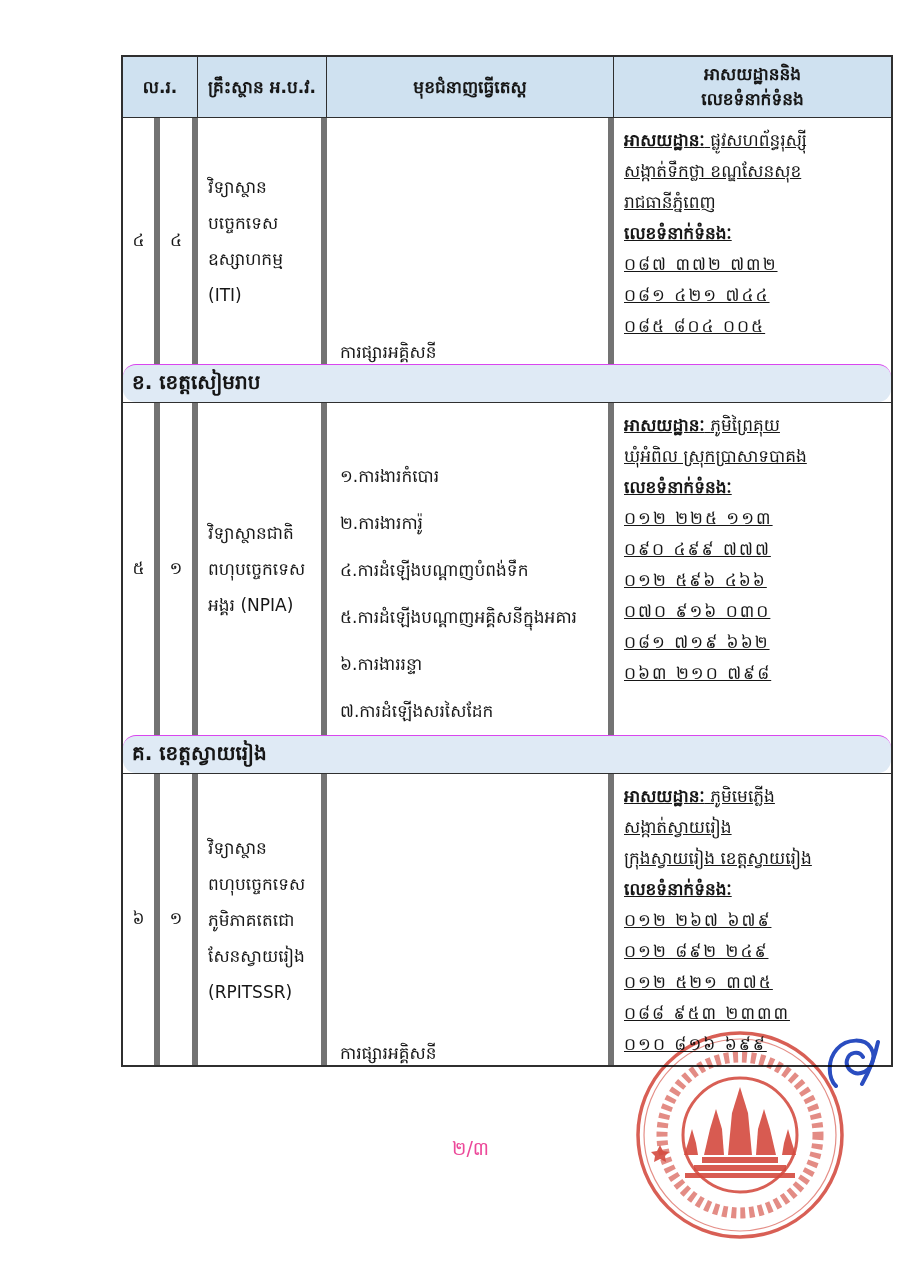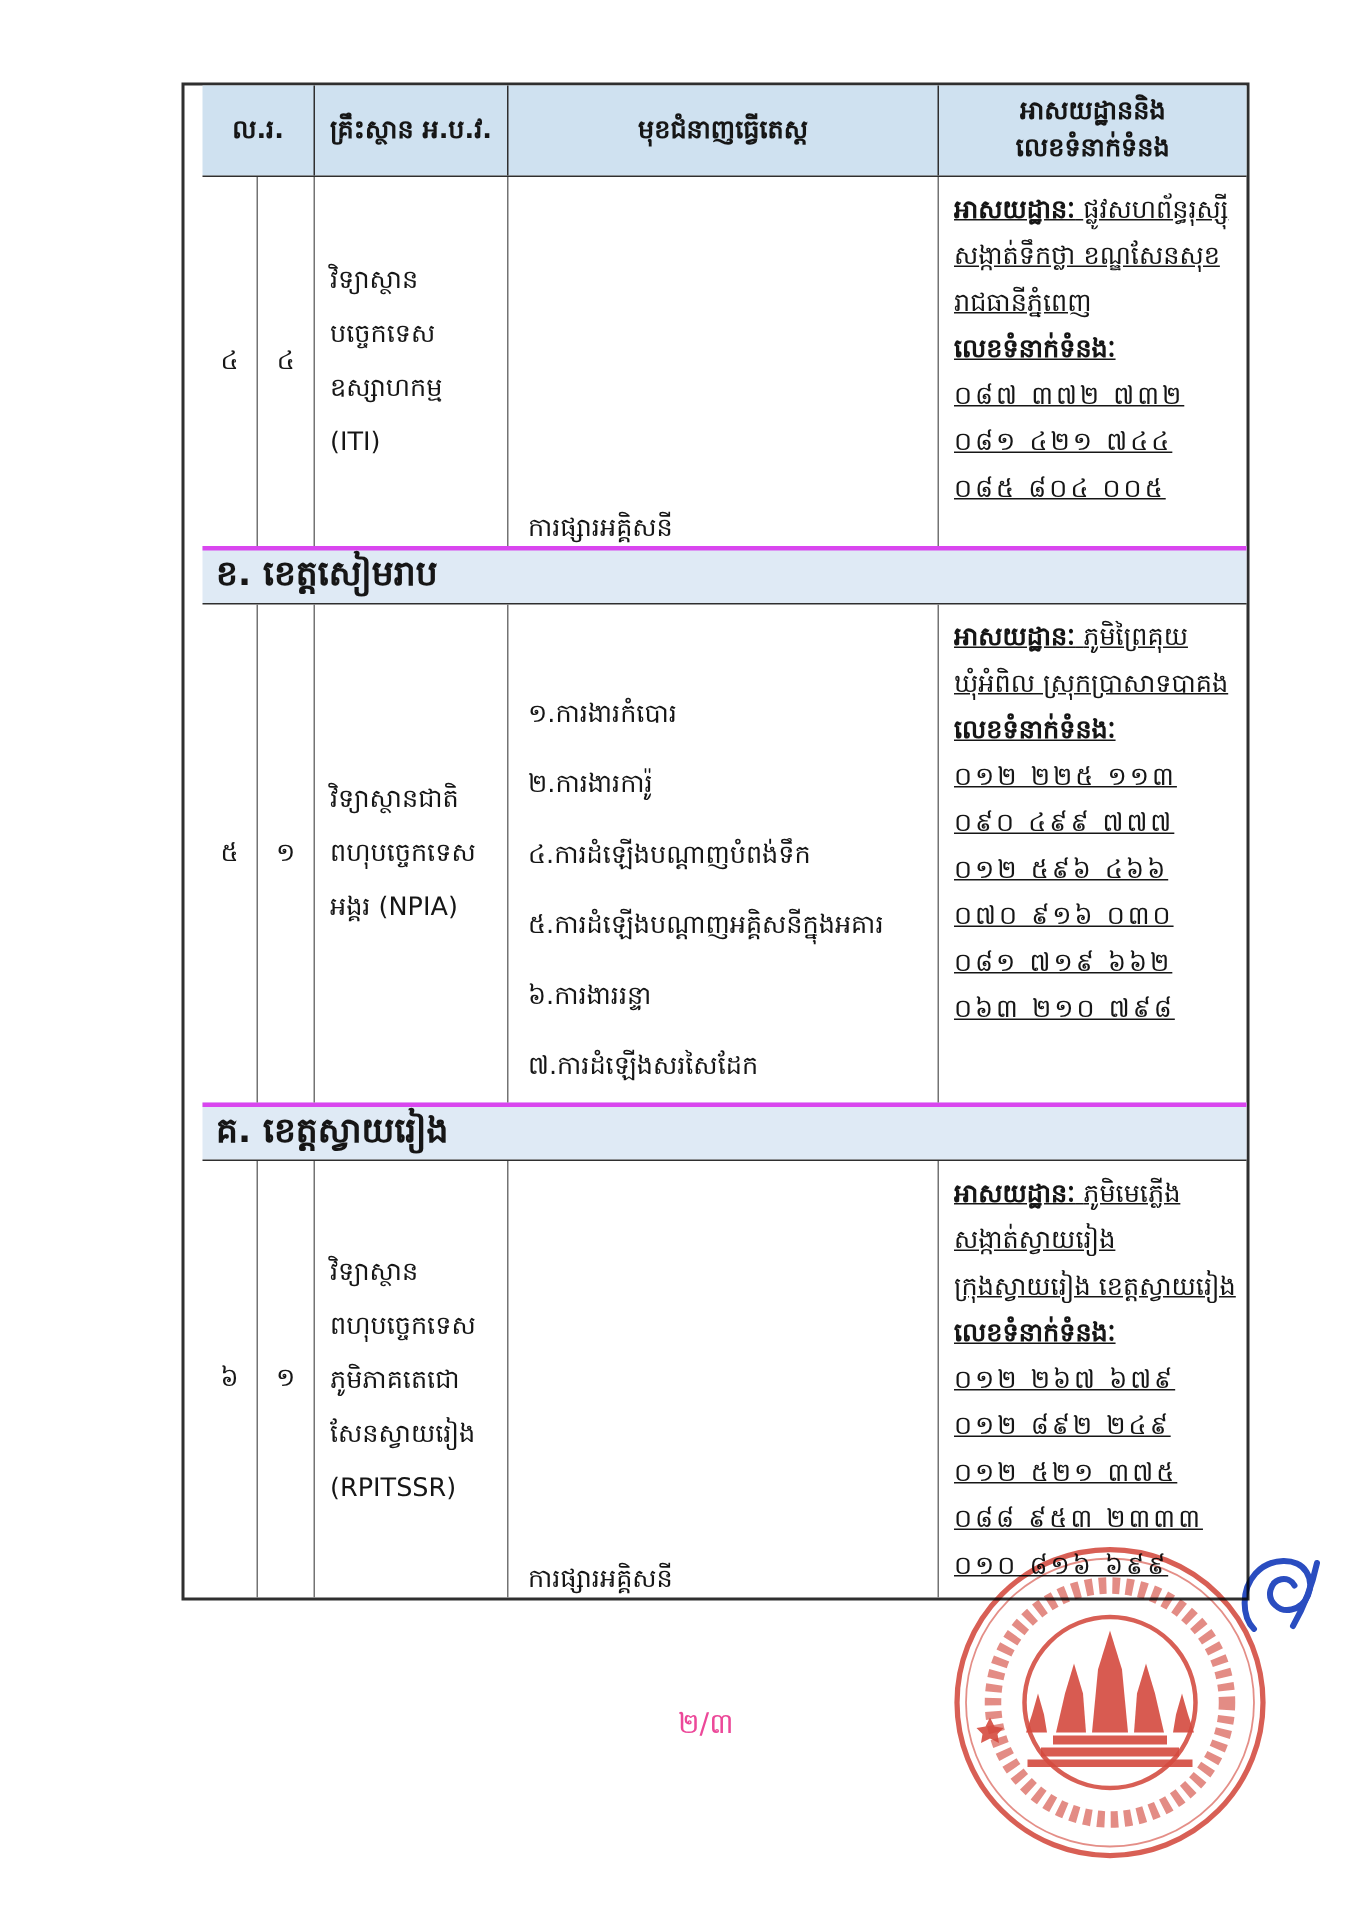--- a/index.html
+++ b/index.html
@@ -4,56 +4,55 @@
 <style>
   * { margin:0; padding:0; box-sizing:border-box; }
   html,body { background:#ffffff; }
   .page {
     position:relative; width:905px; height:1280px; background:#ffffff;
     font-family:"DejaVu Sans","Liberation Sans",sans-serif;
     color:#161616; overflow:hidden;
   }
   
   .doc-table {
-    position:absolute; left:121px; top:55px; width:712px;
+    position:absolute; left:121px; top:55px; width:772px;
     border:2px solid #2f2f2f;
-    padding-left:12px;
   }
   .t-hdr { display:flex; height:60px; background:#cfe1f0; }
   .t-hdr .h {
     border-right:1px solid #2f2f2f; display:flex; flex-direction:column;
     align-items:center; justify-content:center; text-align:center;
     font-weight:bold; font-size:17px; line-height:25px;
   }
   .t-hdr .h:last-child { border-right:none; }
   .w-no  { width:75px; }
   .w-inst{ width:129px; }
   .w-spec{ width:287px; }
   .w-addr{ flex:1; }
 
   .t-row { display:flex; border-top:1px solid #2f2f2f; }
-  .t-row .c { border-right:1px solid #737373; }
+  .t-row .c { border-right:6px solid #737373; }
   .t-row .c:last-child { border-right:none;text-decoration:underline; }
   .c-no  { width:37px;  display:flex; align-items:center; justify-content:center; font-size:17px; }
   .c-sub { width:38px;  display:flex; align-items:center; justify-content:center; font-size:17px; }
   .c-inst{ width:129px; display:flex; flex-direction:column; justify-content:center;
            padding:0 6px 0 10px; font-size:17px; line-height:36px; }
   .c-spec{ width:287px; display:flex; flex-direction:column; justify-content:flex-end;
            padding-left:13px; font-size:17px; }
   .c-spec.single { line-height:24px; }
   .c-spec.list   { line-height:47px; }
   .c-addr{ flex:1; padding:7px 6px 0 10px; font-size:17px; line-height:31px; }
   .r1 { height:247px; }
   .r2 { height:333px; }
   .r3 { height:292px; }
 
   .t-section {
-    height:38px; background:#dfeaf5; border-top:3px solid #d946ef;
+    height:38px; background:#dfeaf5; border-top:1px solid #d946ef;
     display:flex; align-items:center; padding-left:9px;
-    font-weight:bold; font-size:23px;
+    font-weight:bold; font-size:20px;border-radius:13px;
   }
   .b { font-weight:bold; }
   .phone { letter-spacing:2px; }
 
   
   .page-number {
     position:absolute; left:452px; top:1136px;
     font-size:19px; color:#ec4899;
   }
   .stamp {

